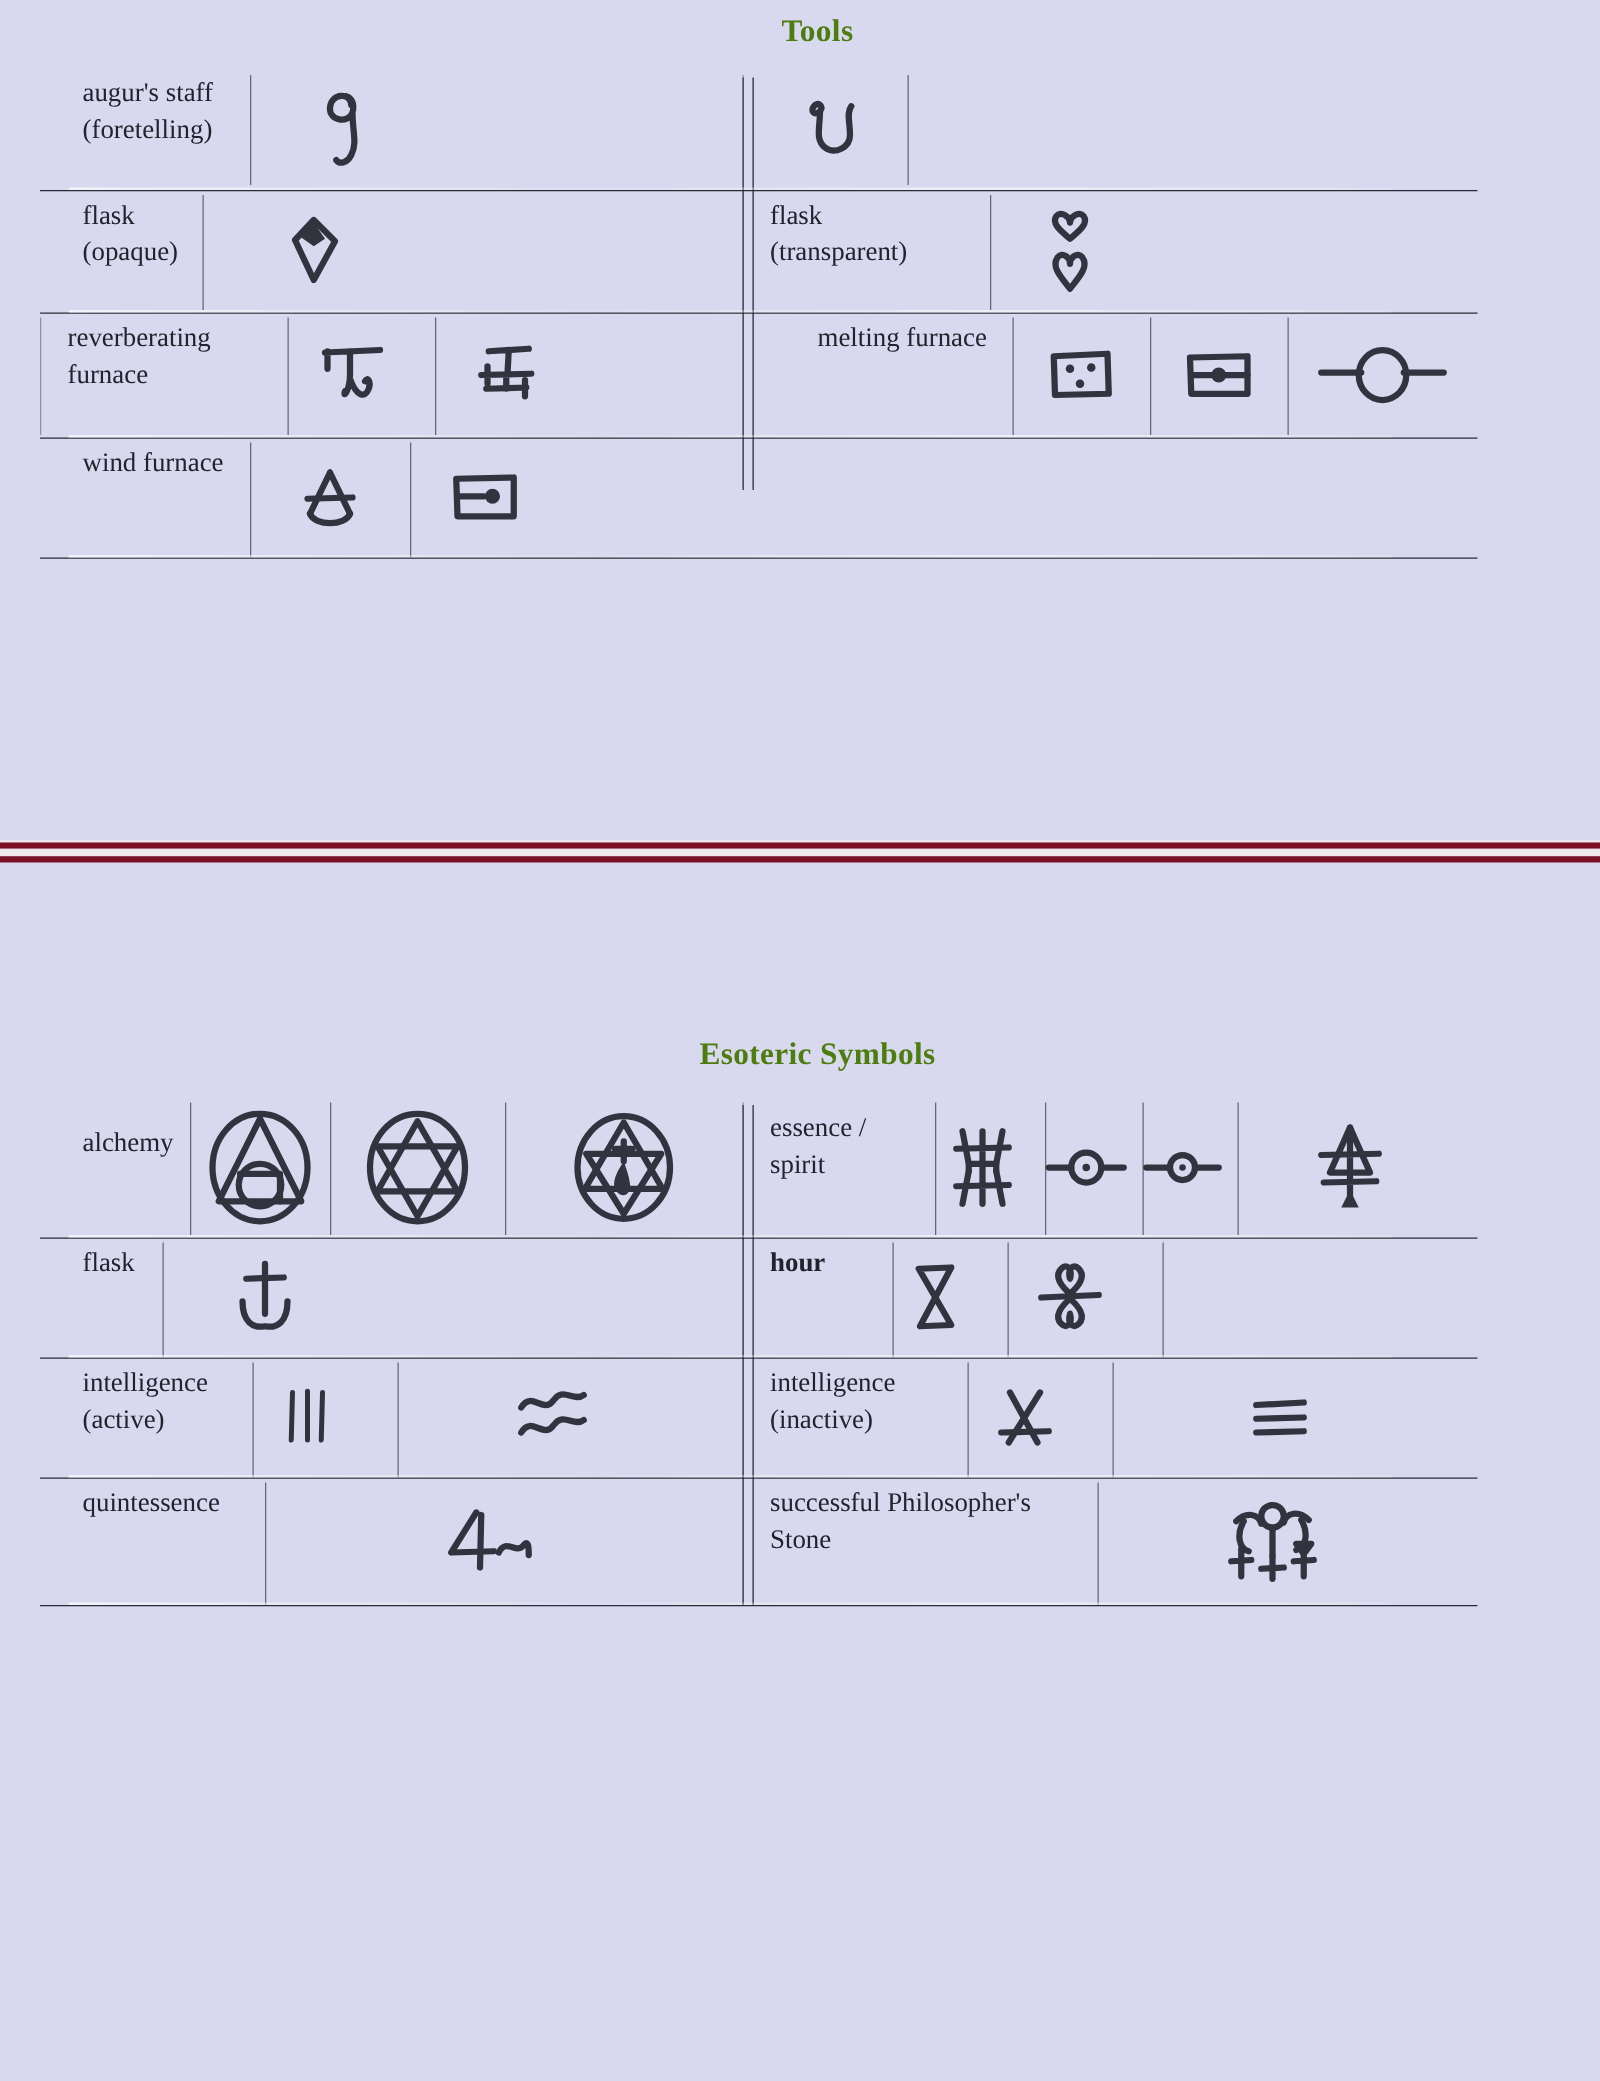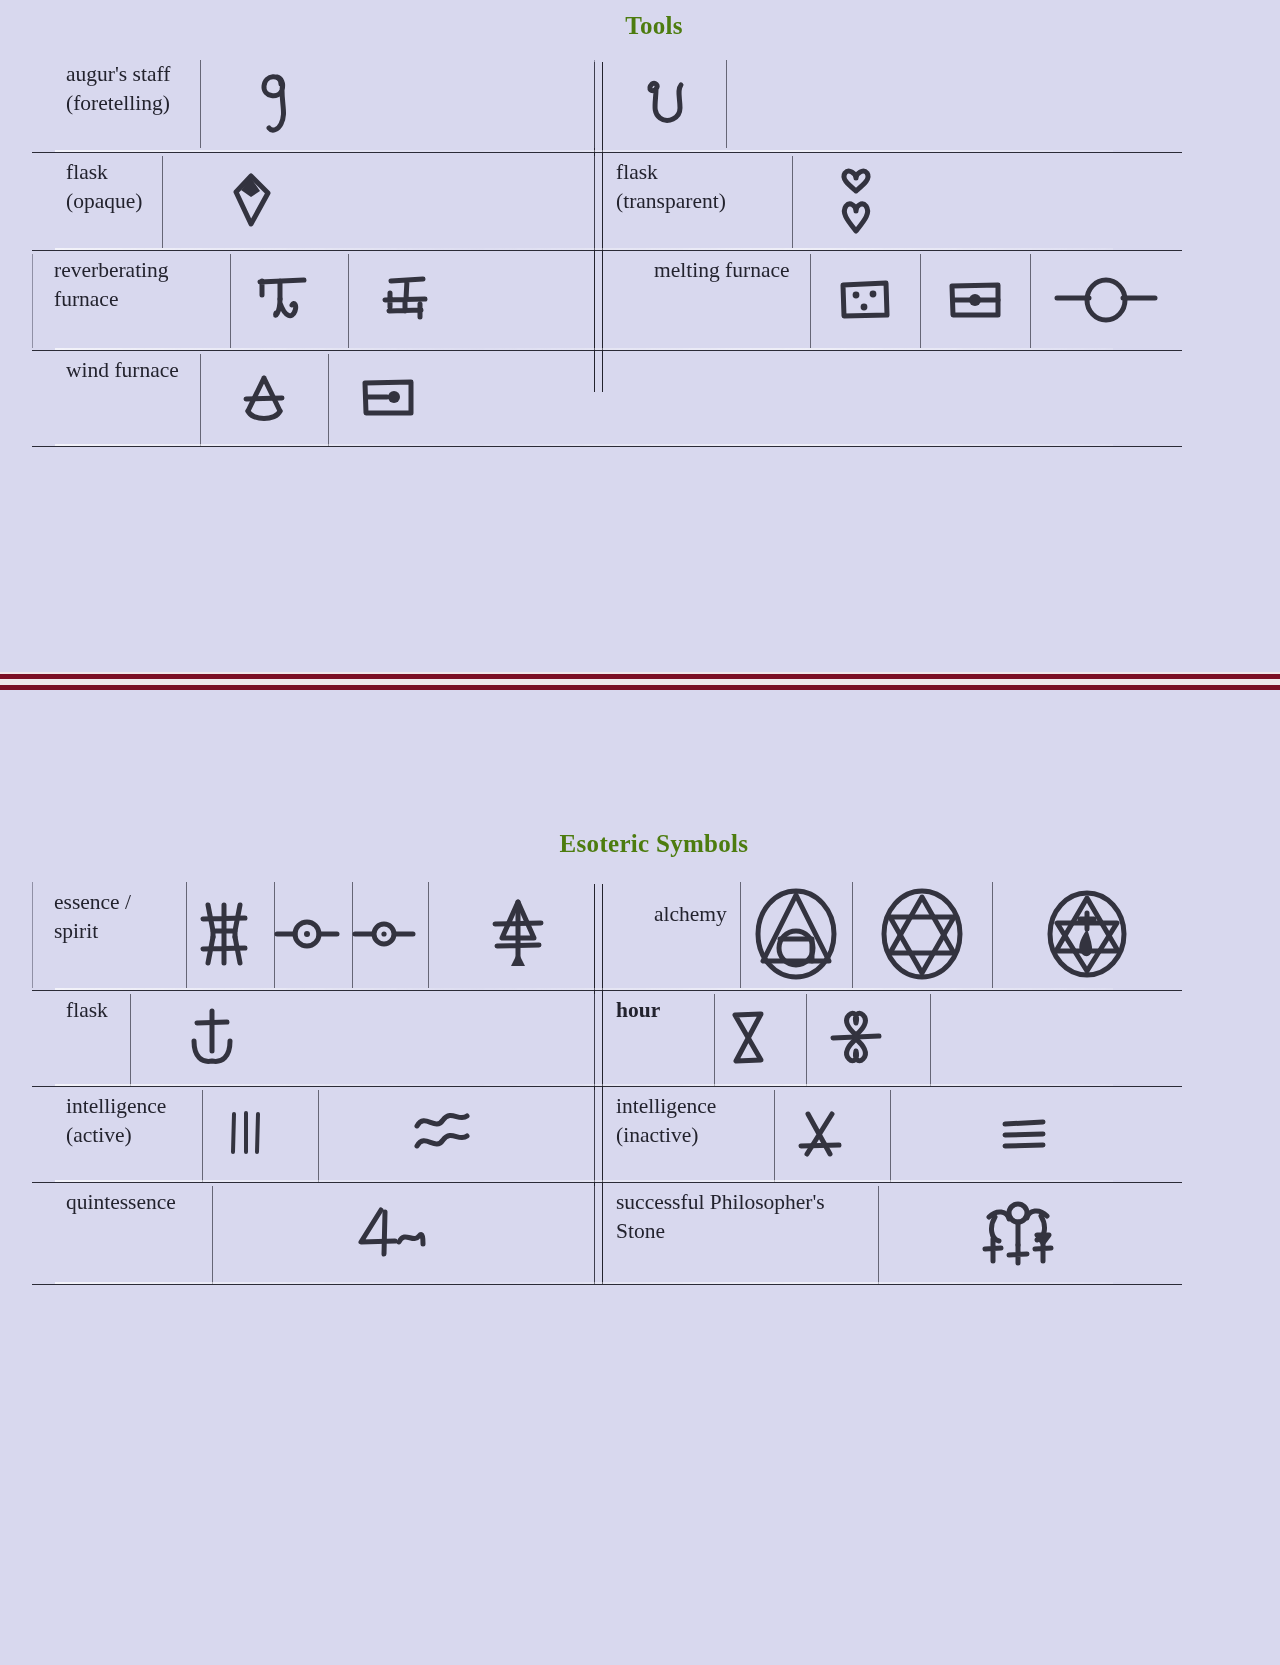--- a/index.html
+++ b/index.html
@@ -239,62 +239,20 @@
 <div class="section" style="position:absolute;top:680px;left:0;height:700px;">
 
   <div class="sec-title" style="padding-top:150px;">Esoteric Symbols</div>
 
   <div class="tbl" style="width:1150px;height:420px;margin-left:32px;margin-top:20px;position:relative;">
 
     <div class="spine" style="left:562px;top:6px;height:400px;"></div>
     <div class="spine b" style="left:570px;top:6px;height:400px;"></div>
 
     <div class="row" style="height:112px;">
-      <div class="half" style="width:588px;">
-        <div class="vrule light" style="left:0px;top:4px;height:106px;"></div>
-        <div class="lbl" style="width:148px;padding-left:22px;padding-top:10px;">
-          <div>
-            <span>essence /</span>
-            <span>spirit</span>
-          </div>
-        </div>
-        <div class="vrule" style="left:154px;top:4px;height:106px;"></div>
-        <div class="cell" style="width:88px;">
-          <svg width="58" height="74" viewBox="0 0 58 74">
-            <path class="ink" d="M13 8 L18 34 L40 34 L45 8"></path>
-            <path class="ink" d="M18 40 L13 66 M40 40 L45 66"></path>
-            <path class="ink" d="M18 34 L18 40 M40 34 L40 40"></path>
-            <path class="ink" d="M8 22 L50 21 M8 52 L50 51 M29 8 L29 66"></path>
-          </svg>
-        </div>
-        <div class="vrule" style="left:242px;top:4px;height:106px;"></div>
-        <div class="cell" style="width:78px;">
-          <svg width="70" height="44" viewBox="0 0 70 44">
-            <path class="ink" d="M5 22 L23 22 M47 22 L65 22"></path>
-            <circle class="ink" cx="35" cy="22" r="12"></circle>
-            <circle class="inkf" cx="35" cy="22" r="3"></circle>
-          </svg>
-        </div>
-        <div class="vrule" style="left:320px;top:4px;height:106px;"></div>
-        <div class="cell" style="width:76px;">
-          <svg width="66" height="40" viewBox="0 0 66 40">
-            <path class="ink" d="M4 20 L22 20 M44 20 L62 20"></path>
-            <circle class="ink" cx="33" cy="20" r="10"></circle>
-            <circle class="inkf" cx="33" cy="20" r="2.6"></circle>
-          </svg>
-        </div>
-        <div class="vrule" style="left:396px;top:4px;height:106px;"></div>
-        <div class="cell" style="width:192px;">
-          <svg width="62" height="80" viewBox="0 0 62 80">
-            <path class="ink" d="M31 8 L15 44 L47 44 Z"></path>
-            <path class="ink" d="M31 8 L31 66 M8 30 L54 29 M10 52 L52 51"></path>
-            <path class="inkf" d="M31 58 L24 72 L38 72 Z"></path>
-          </svg>
-        </div>
-      </div>
       <div class="half" style="width:562px;">
         <div class="lbl" style="width:120px;padding-top:22px;">
           <div>
               <span>alchemy</span>
             </div>
         </div>
         <div class="vrule" style="left:120px;top:4px;height:106px;"></div>
         <div class="cell" style="width:112px;">
           <svg width="92" height="98" viewBox="0 0 92 98">
             <ellipse class="ink" cx="46" cy="49" rx="38" ry="43"></ellipse>
@@ -312,20 +270,62 @@
           </svg>
         </div>
         <div class="vrule" style="left:372px;top:4px;height:106px;"></div>
         <div class="cell" style="width:190px;">
           <svg width="92" height="98" viewBox="0 0 92 98">
             <ellipse class="ink" cx="46" cy="49" rx="37" ry="41"></ellipse>
             <path class="ink" d="M46 13 L15 66 L77 66 Z"></path>
             <path class="ink" d="M46 86 L16 38 L76 38 Z"></path>
             <path class="ink" d="M46 28 L46 44 M39 34 L53 34"></path>
             <path class="inkf" d="M46 44 C38 56,36 64,41 69 C46 74,52 70,51 62 C50 55,48 50,46 44 Z"></path>
+          </svg>
+        </div>
+      </div>
+      <div class="half" style="width:588px;">
+        <div class="vrule light" style="left:0px;top:4px;height:106px;"></div>
+        <div class="lbl" style="width:148px;padding-left:22px;padding-top:10px;">
+          <div>
+            <span>essence /</span>
+            <span>spirit</span>
+          </div>
+        </div>
+        <div class="vrule" style="left:154px;top:4px;height:106px;"></div>
+        <div class="cell" style="width:88px;">
+          <svg width="58" height="74" viewBox="0 0 58 74">
+            <path class="ink" d="M13 8 L18 34 L40 34 L45 8"></path>
+            <path class="ink" d="M18 40 L13 66 M40 40 L45 66"></path>
+            <path class="ink" d="M18 34 L18 40 M40 34 L40 40"></path>
+            <path class="ink" d="M8 22 L50 21 M8 52 L50 51 M29 8 L29 66"></path>
+          </svg>
+        </div>
+        <div class="vrule" style="left:242px;top:4px;height:106px;"></div>
+        <div class="cell" style="width:78px;">
+          <svg width="70" height="44" viewBox="0 0 70 44">
+            <path class="ink" d="M5 22 L23 22 M47 22 L65 22"></path>
+            <circle class="ink" cx="35" cy="22" r="12"></circle>
+            <circle class="inkf" cx="35" cy="22" r="3"></circle>
+          </svg>
+        </div>
+        <div class="vrule" style="left:320px;top:4px;height:106px;"></div>
+        <div class="cell" style="width:76px;">
+          <svg width="66" height="40" viewBox="0 0 66 40">
+            <path class="ink" d="M4 20 L22 20 M44 20 L62 20"></path>
+            <circle class="ink" cx="33" cy="20" r="10"></circle>
+            <circle class="inkf" cx="33" cy="20" r="2.6"></circle>
+          </svg>
+        </div>
+        <div class="vrule" style="left:396px;top:4px;height:106px;"></div>
+        <div class="cell" style="width:192px;">
+          <svg width="62" height="80" viewBox="0 0 62 80">
+            <path class="ink" d="M31 8 L15 44 L47 44 Z"></path>
+            <path class="ink" d="M31 8 L31 66 M8 30 L54 29 M10 52 L52 51"></path>
+            <path class="inkf" d="M31 58 L24 72 L38 72 Z"></path>
           </svg>
         </div>
       </div>
     </div>
     <div class="hrule" style="top:112px;"></div>
 
     <div class="row" style="height:96px;">
       <div class="half" style="width:562px;">
         <div class="lbl" style="width:98px;">
           <div>

